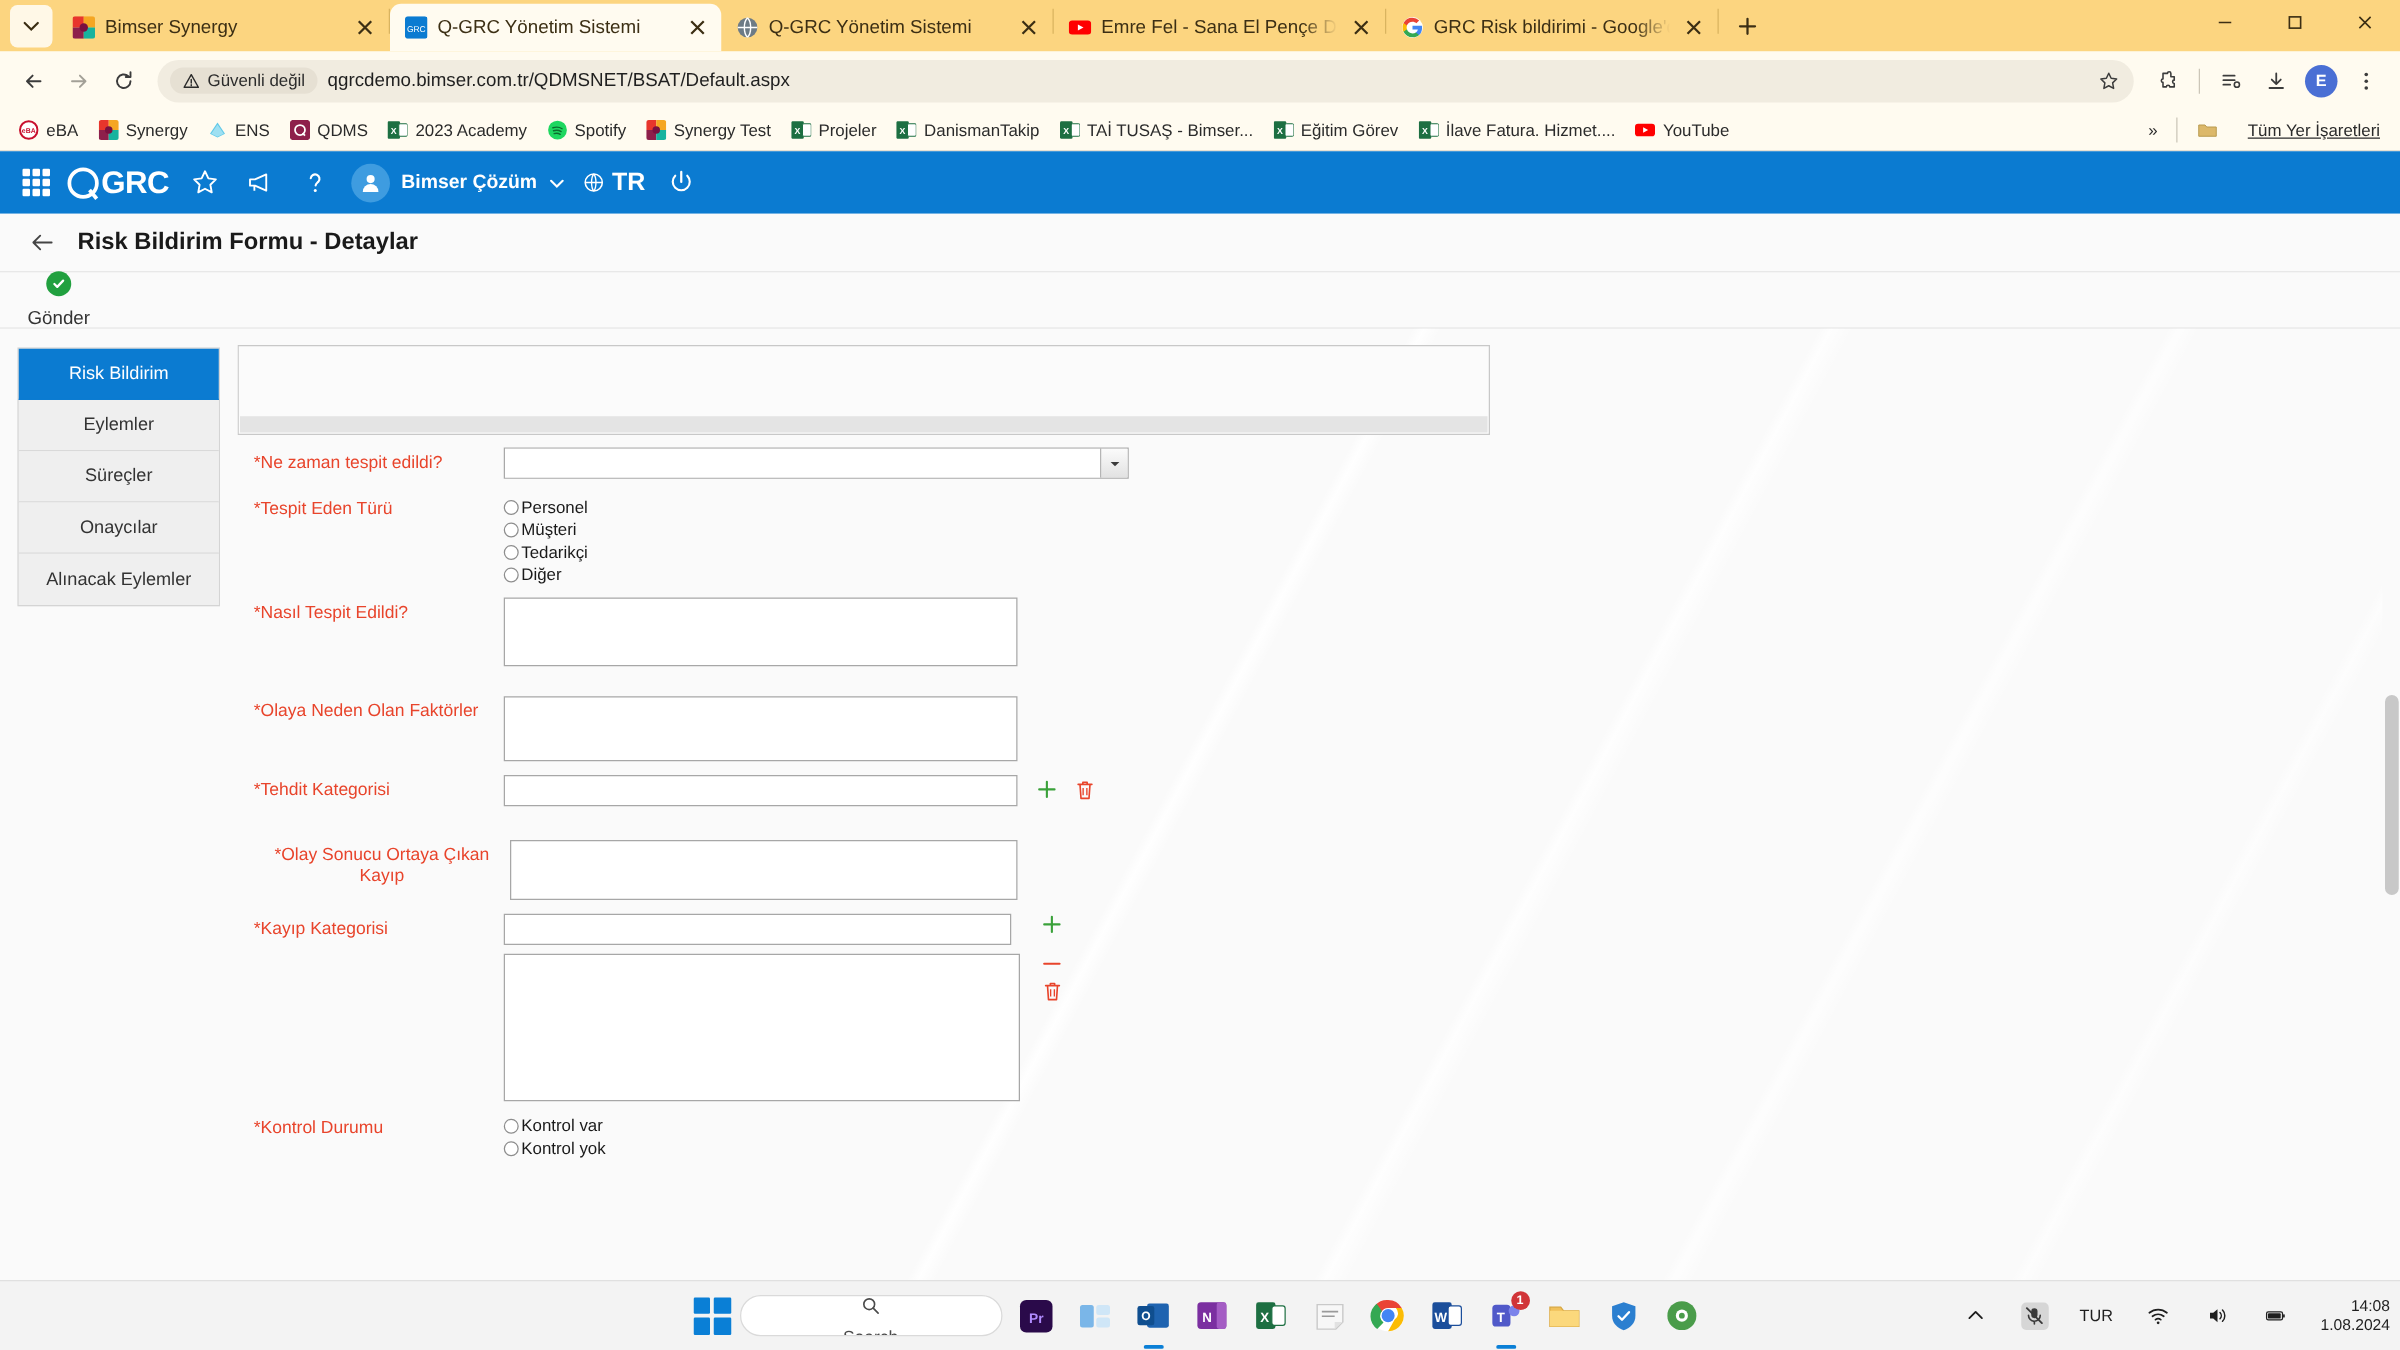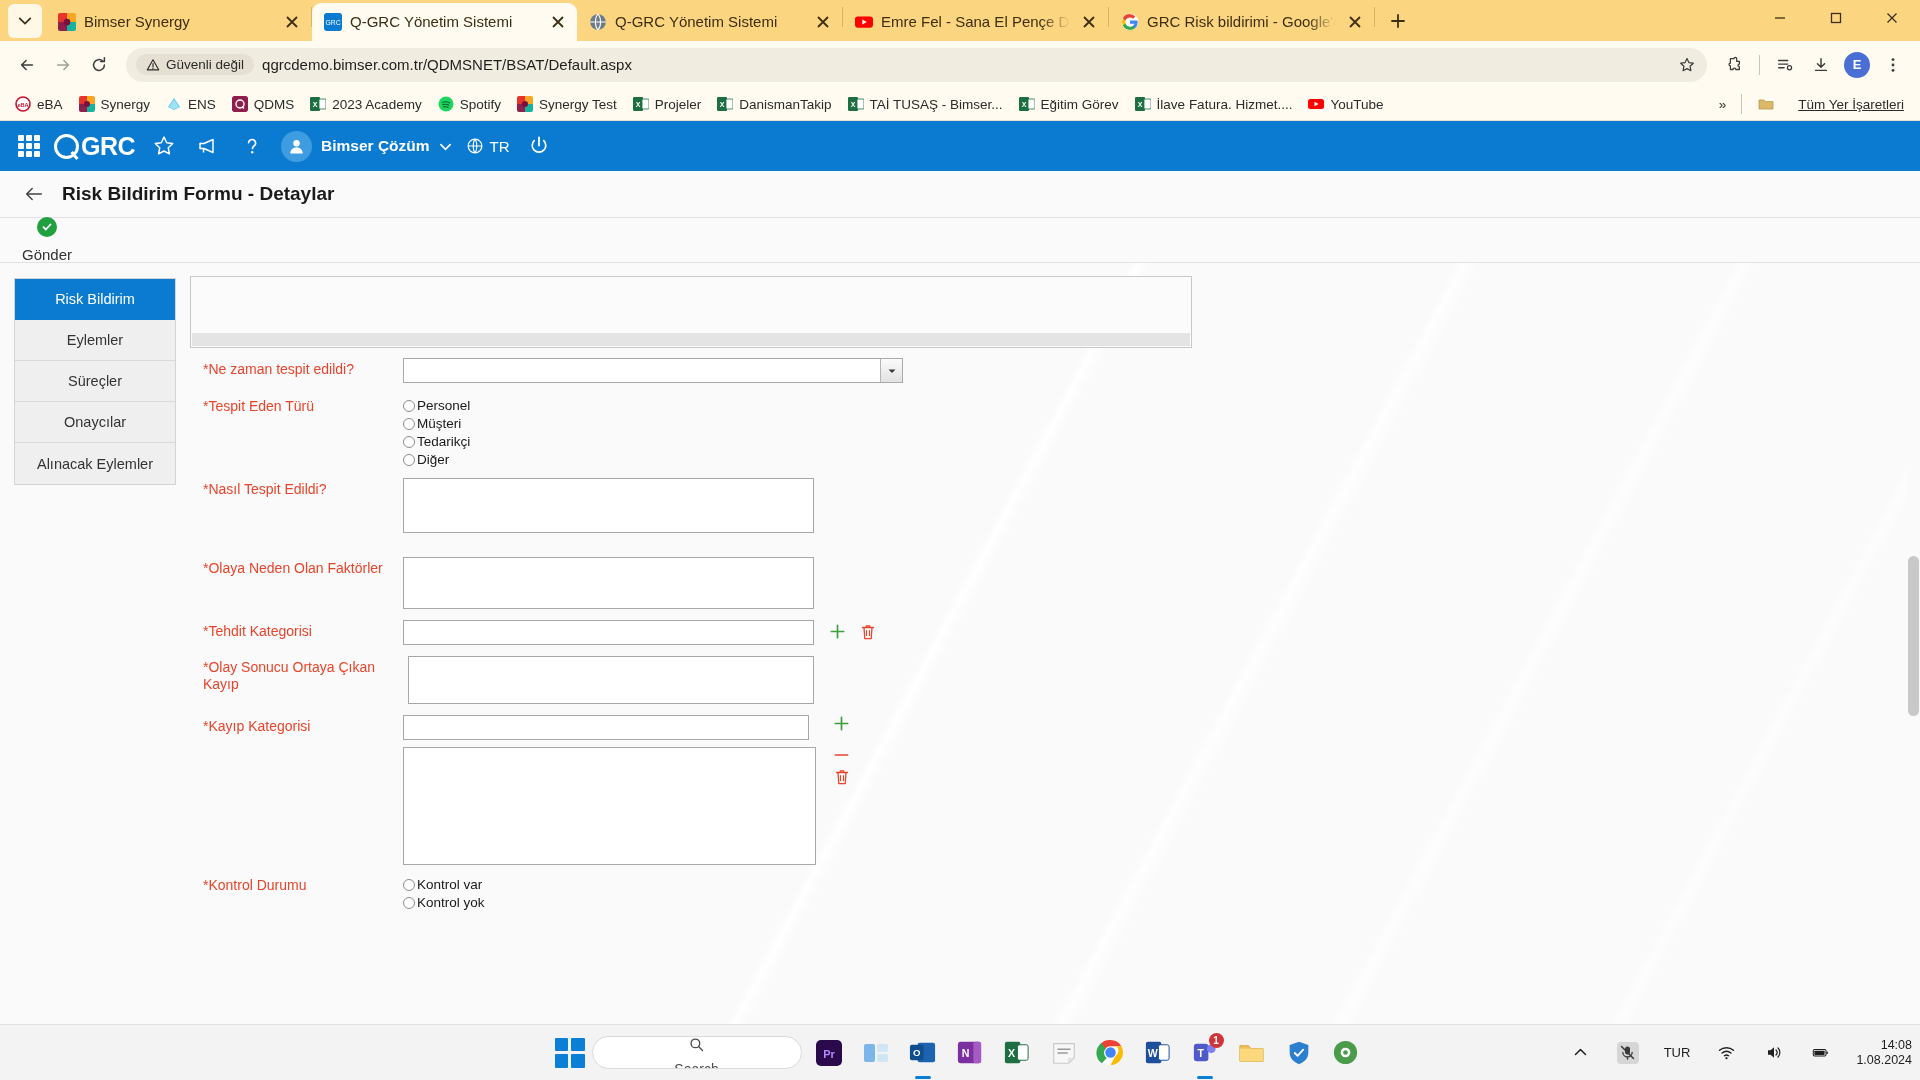--- a/index.html
+++ b/index.html
@@ -114,21 +114,21 @@
   .grc-search svg { width: 17px; height: 17px; flex: 0 0 17px; }
   .hdr-ico { width: 30px; height: 30px; display:flex; align-items:center; justify-content:center; cursor:pointer; flex: 0 0 30px; }
   .hdr-ico svg { width: 22px; height: 22px; }
   .user-block { display: flex; align-items: center; gap: 9px; cursor: pointer; flex: 0 0 auto; }
   .user-av {
     width: 31px; height: 31px; border-radius: 50%; background: #3e9ce0;
     display: flex; align-items: center; justify-content: center;
   }
   .user-av svg { width: 19px; height: 19px; }
   .user-name { font-size: 15.5px; font-weight: bold; }
-  .lang-block { display: flex; align-items: center; gap: 6px; cursor: pointer; font-size: 15px; font-weight: normal; flex: 0 0 auto; }
+  .lang-block { display: flex; align-items: center; gap: 6px; cursor: pointer; font-size: 20px; font-weight: bold; flex: 0 0 auto; }
   .lang-block svg { width: 18px; height: 18px; }
 
   
   .page-titlebar {
     height: 47px; background: #fafafa; display: flex; align-items: center;
     gap: 16px; padding: 0 22px; flex: 0 0 47px; border-bottom: 1px solid #e2e2e2;
   }
   .back-arrow { width: 24px; height: 24px; display:flex; align-items:center; justify-content:center; cursor:pointer; color:#444; }
   .back-arrow svg { width: 22px; height: 22px; }
   .page-title { font-size: 19px; font-weight: bold; color: #1a1a1a; }
@@ -720,21 +720,21 @@
               <span class="ic-btn ic-trash">
                 <svg width="16" height="18" viewBox="0 0 16 18">
                     <path d="M2.5 4.5h11M6.3 4.5V2.8h3.4v1.7M4 4.5l.8 11.2h6.4L12 4.5" stroke="#e8442b" stroke-width="1.3" fill="none" stroke-linecap="round" stroke-linejoin="round"></path>
                     <path d="M6.5 7.3v5.8M9.5 7.3v5.8" stroke="#e8442b" stroke-width="1.1"></path>
                   </svg>
               </span>
             </div>
           </div>
         </div>
 
-        <div class="frow" style="margin-top:11px;">
+        <div class="frow" style="margin-top:27px;text-align:center;">
           <div class="flabel" style="width:218px;flex:0 0 218px;">*Olay Sonucu Ortaya Çıkan Kayıp</div>
           <div class="fctl">
             <div class="ta h48" style="width:406px;"></div>
           </div>
         </div>
 
         <div class="frow" style="margin-top:11px;">
           <div class="flabel">*Kayıp Kategorisi</div>
           <div class="fctl">
             <div>

